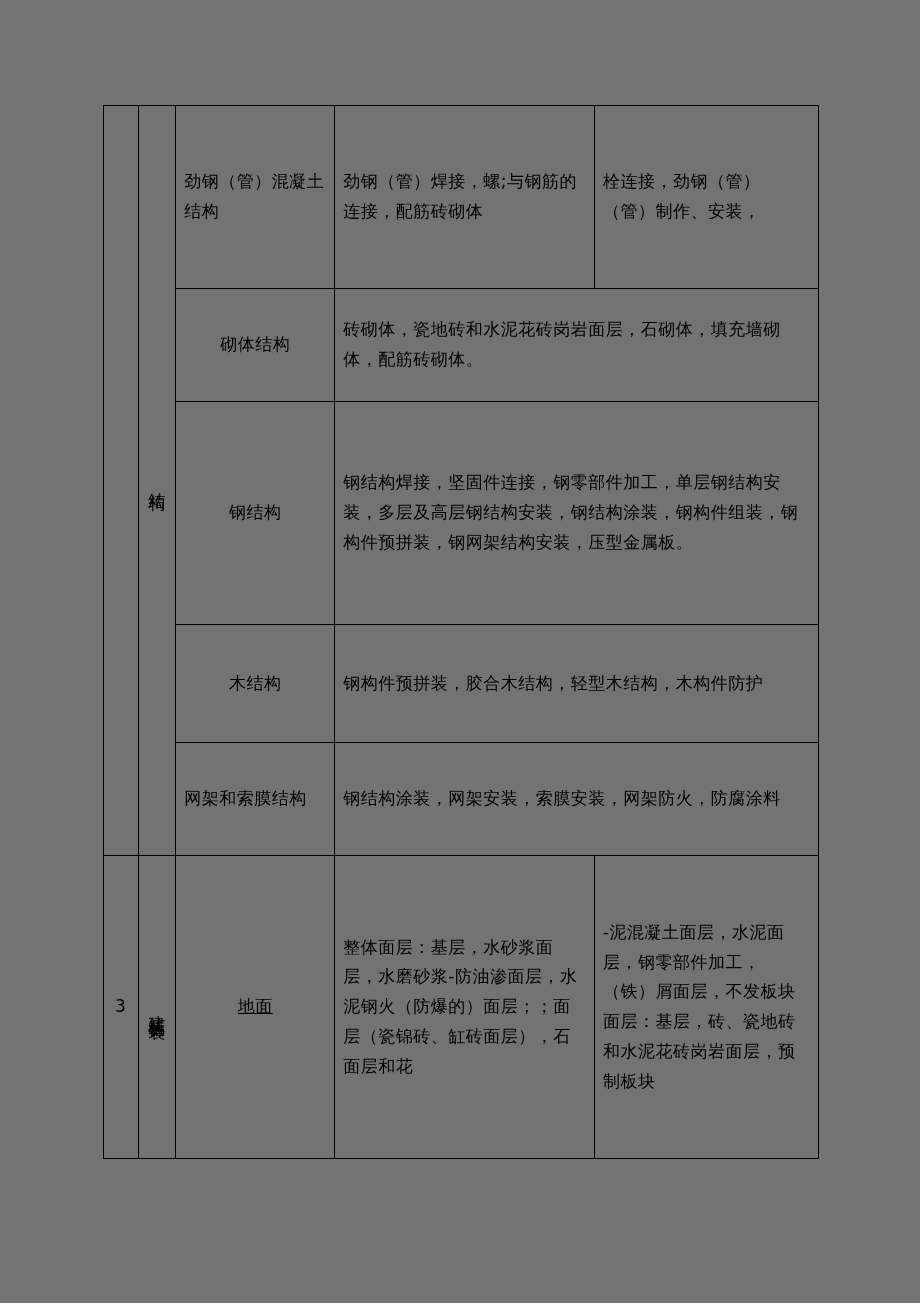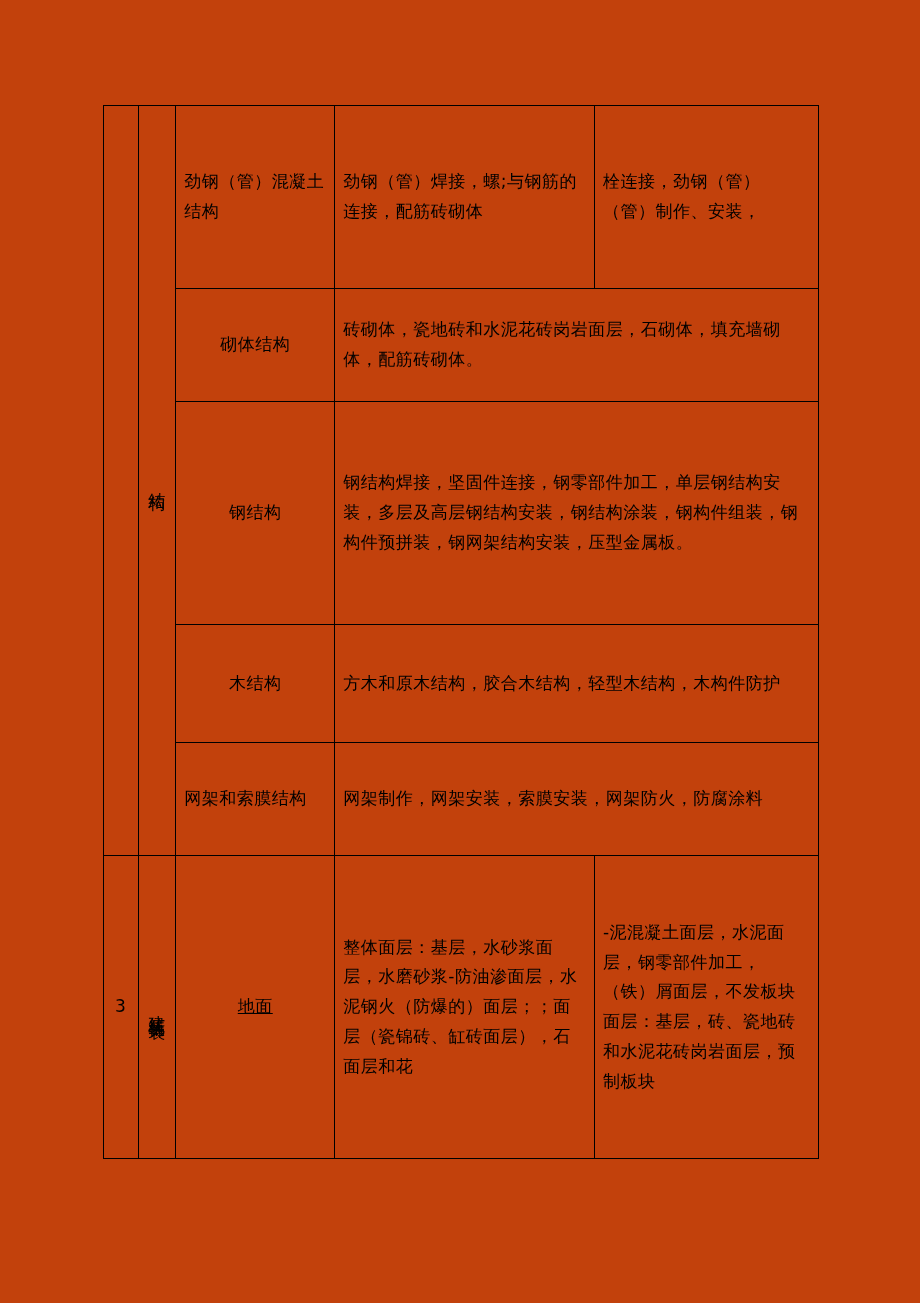--- a/index.html
+++ b/index.html
@@ -11,21 +11,21 @@
     width: 920px;
     height: 1303px;
     font-family: "DejaVu Sans", "Liberation Sans", sans-serif;
     color: #000000;
     overflow: hidden;
   }
   .page {
     position: relative;
     width: 920px;
     height: 1303px;
-    background: #c2410c;
+    background: #737373;
   }
   .doc-table {
     position: absolute;
     left: 103px;
     top: 105px;
     width: 716px;
     border-collapse: collapse;
     table-layout: fixed;
   }
   .doc-table td {
@@ -103,26 +103,26 @@
         <td class="cell-left" colspan="2">砖砌体，瓷地砖和水泥花砖岗岩面层，石砌体，填充墙砌体，配筋砖砌体。</td>
       </tr>
 
       <tr>
         <td class="cell-center" style="height:210px;">钢结构</td>
         <td class="cell-left" colspan="2">钢结构焊接，坚固件连接，钢零部件加工，单层钢结构安装，多层及高层钢结构安装，钢结构涂装，钢构件组装，钢构件预拼装，钢网架结构安装，压型金属板。</td>
       </tr>
 
       <tr>
         <td class="cell-center" style="height:105px;">木结构</td>
-        <td class="cell-left" colspan="2">方木和原木结构，胶合木结构，轻型木结构，木构件防护</td>
+        <td class="cell-left" colspan="2">钢构件预拼装，胶合木结构，轻型木结构，木构件防护</td>
       </tr>
 
       <tr>
         <td class="cell-left" style="height:100px;margin-top:8px;">网架和索膜结构</td>
-        <td class="cell-left" colspan="2">网架制作，网架安装，索膜安装，网架防火，防腐涂料</td>
+        <td class="cell-left" colspan="2">钢结构涂装，网架安装，索膜安装，网架防火，防腐涂料</td>
       </tr>
 
       <tr>
         <td class="cell-center num">3</td>
         <td class="cell-vert">
           <div class="stack">
             <span class="vert">建筑装饰装</span>
           </div>
         </td>
         <td class="cell-center" style="height:290px;text-decoration:underline;">地面</td>

